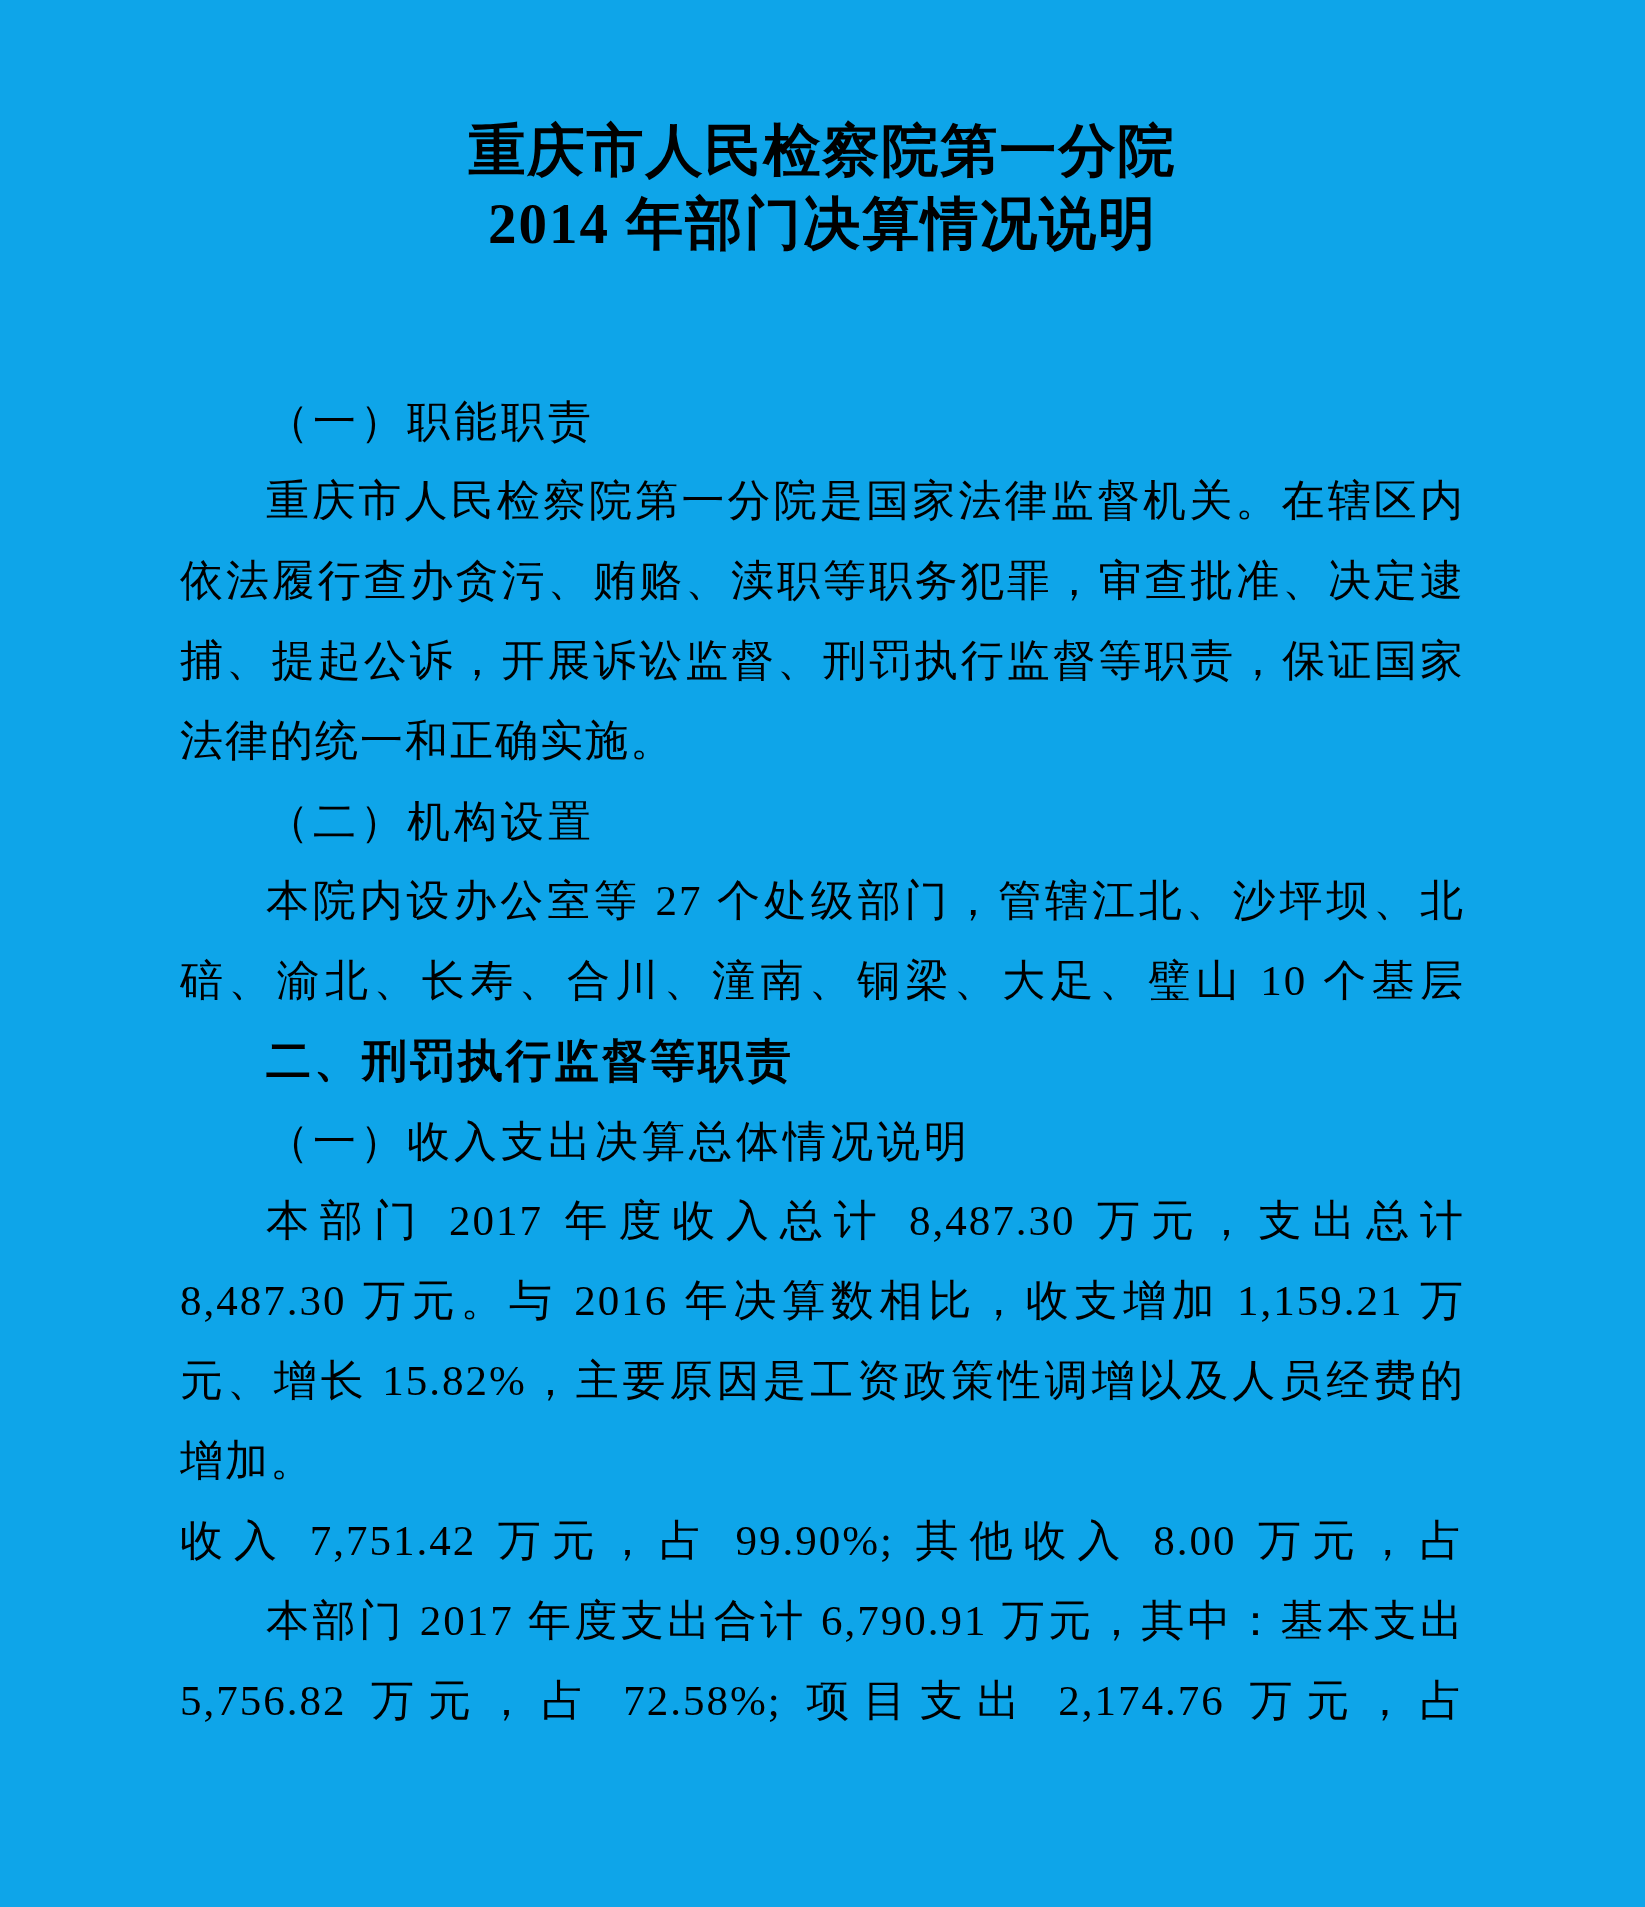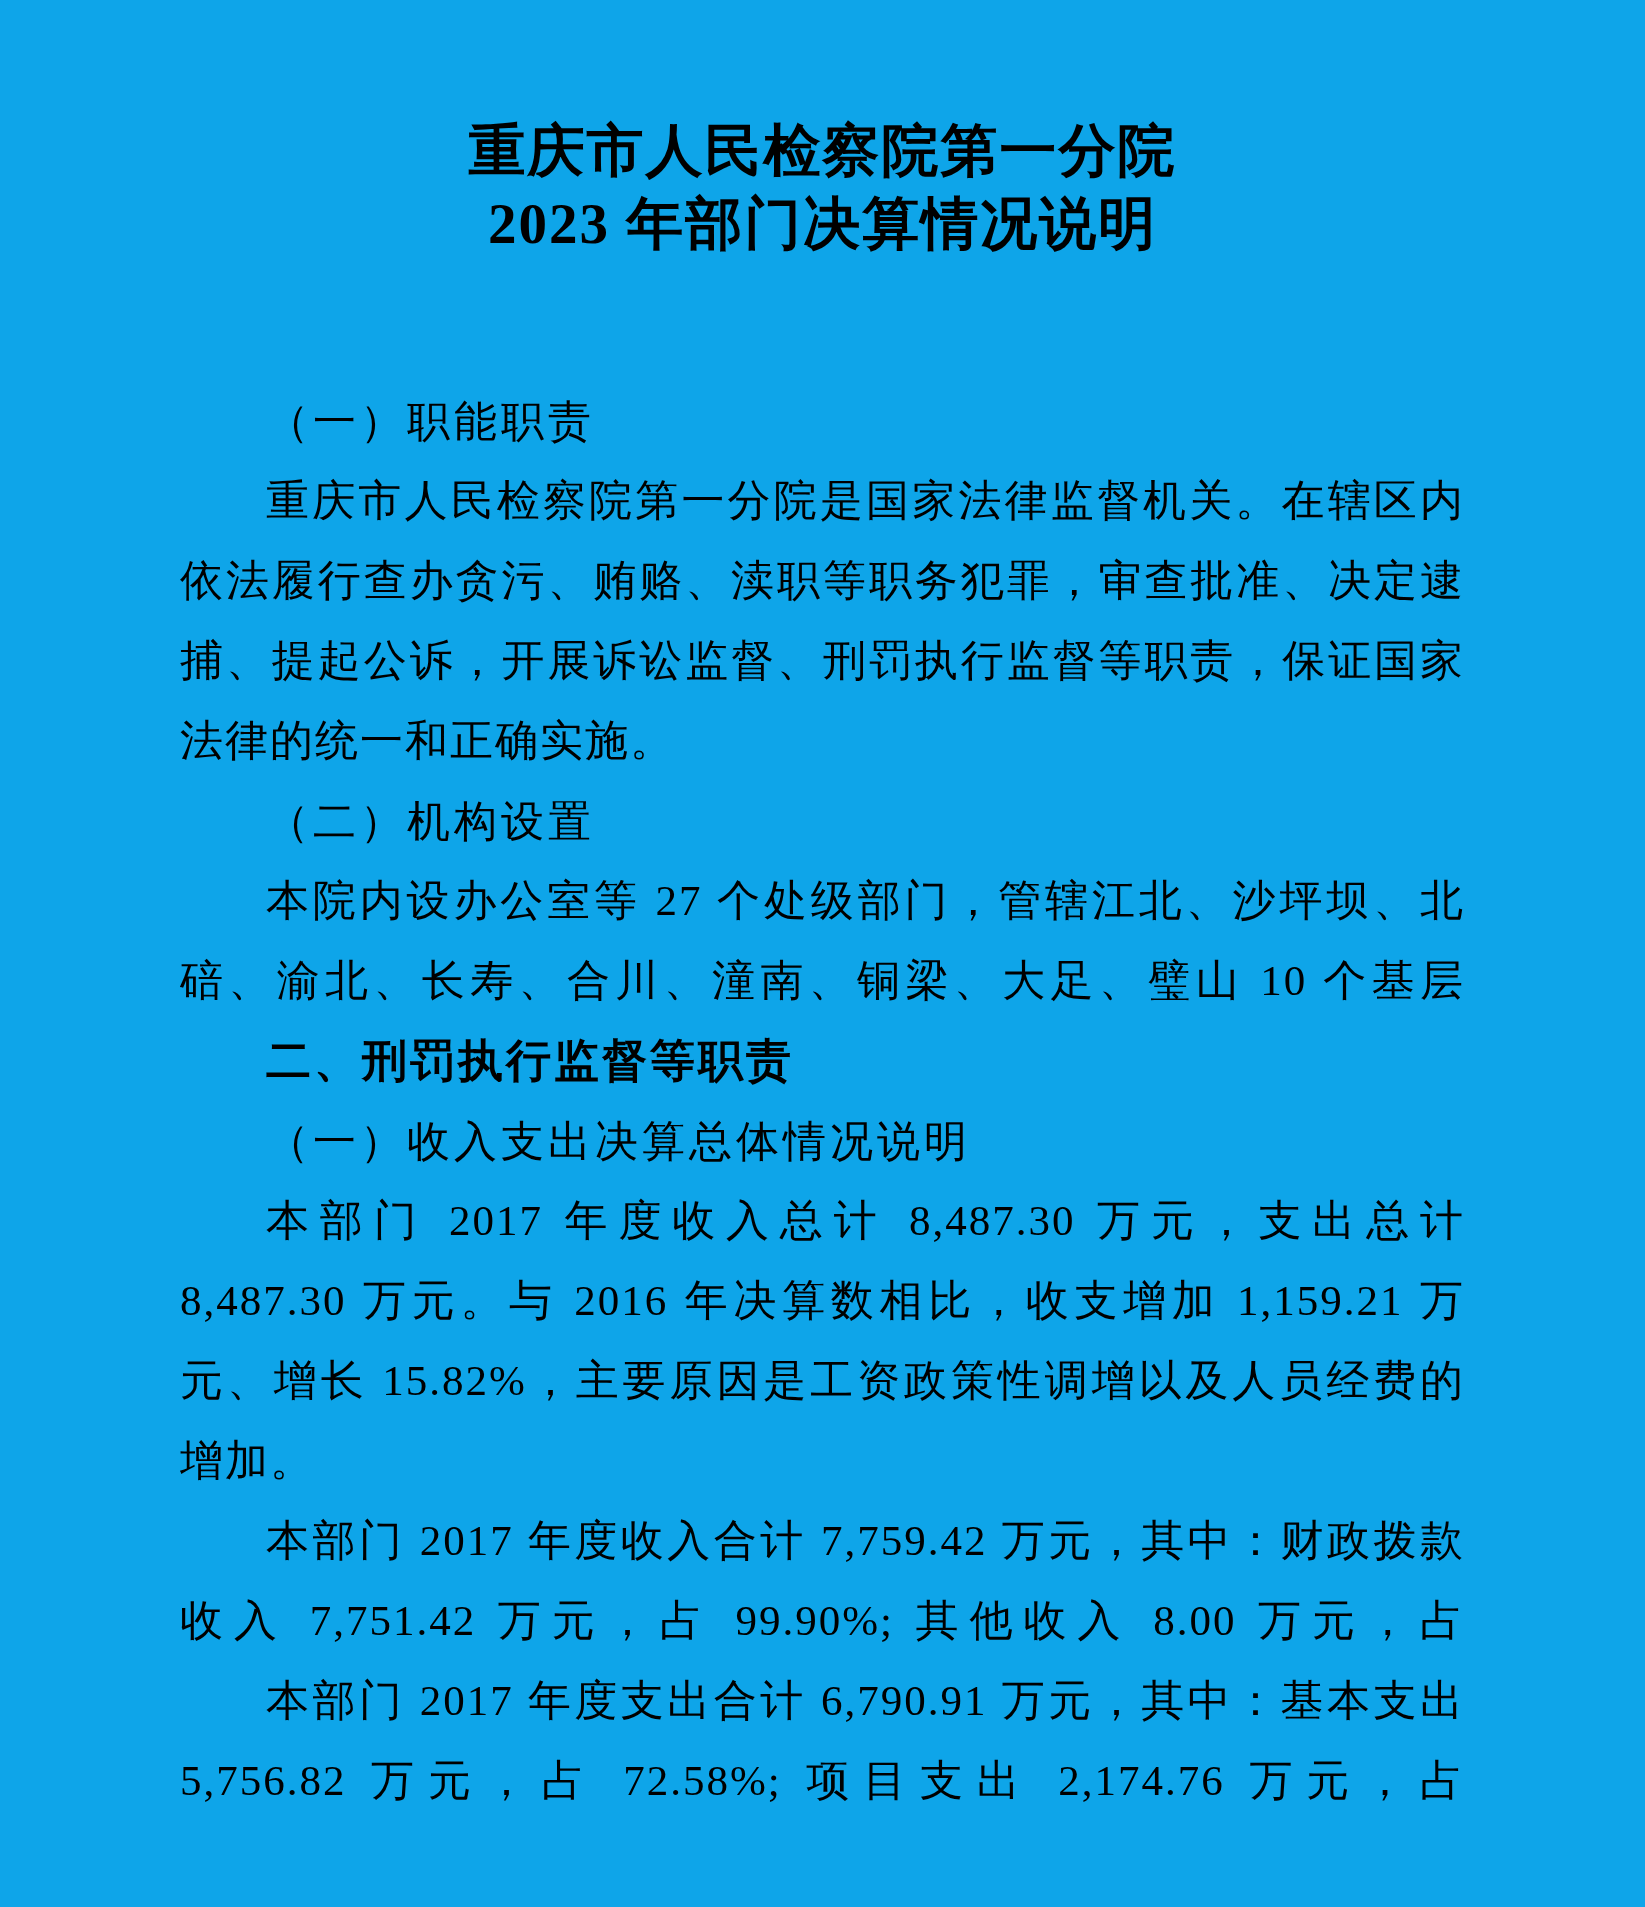--- a/index.html
+++ b/index.html
@@ -67,21 +67,21 @@
   }
 </style>
 </head>
 <body>
 
 <div class="page">
   <div class="content">
 
     <div class="doc-title">
       <div>重庆市人民检察院第一分院</div>
-      <div>2023 年部门决算情况说明</div>
+      <div>2014 年部门决算情况说明</div>
     </div>
 
 
     <div class="line h2">（一）职能职责</div>
 
     <div class="line body-line first">重庆市人民检察院第一分院是国家法律监督机关。在辖区内</div>
     <div class="line body-line">依法履行查办贪污、贿赂、渎职等职务犯罪，审查批准、决定逮</div>
     <div class="line body-line">捕、提起公诉，开展诉讼监督、刑罚执行监督等职责，保证国家</div>
     <div class="line body-line para-end">法律的统一和正确实施。</div>
 
@@ -92,20 +92,19 @@
 
     <div class="line h1">二、刑罚执行监督等职责</div>
 
     <div class="line h2">（一）收入支出决算总体情况说明</div>
 
     <div class="line body-line first">本部门 2017 年度收入总计 8,487.30 万元，支出总计</div>
     <div class="line body-line">8,487.30 万元。与 2016 年决算数相比，收支增加 1,159.21 万</div>
     <div class="line body-line">元、增长 15.82%，主要原因是工资政策性调增以及人员经费的</div>
     <div class="line body-line para-end">增加。</div>
 
-    <div class="line body-line first">本部门 2017 年度收入合计 7,759.42 万元，其中：财政拨款</div>
     <div class="line body-line">收入 7,751.42 万元，占 99.90%; 其他收入 8.00 万元，占 0.10%。</div>
 
     <div class="line body-line first">本部门 2017 年度支出合计 6,790.91 万元，其中：基本支出</div>
     <div class="line body-line">5,756.82 万元，占 72.58%; 项目支出 2,174.76 万元，占 27.42%。</div>
 
   </div>
 </div>
 
 </body></html>

